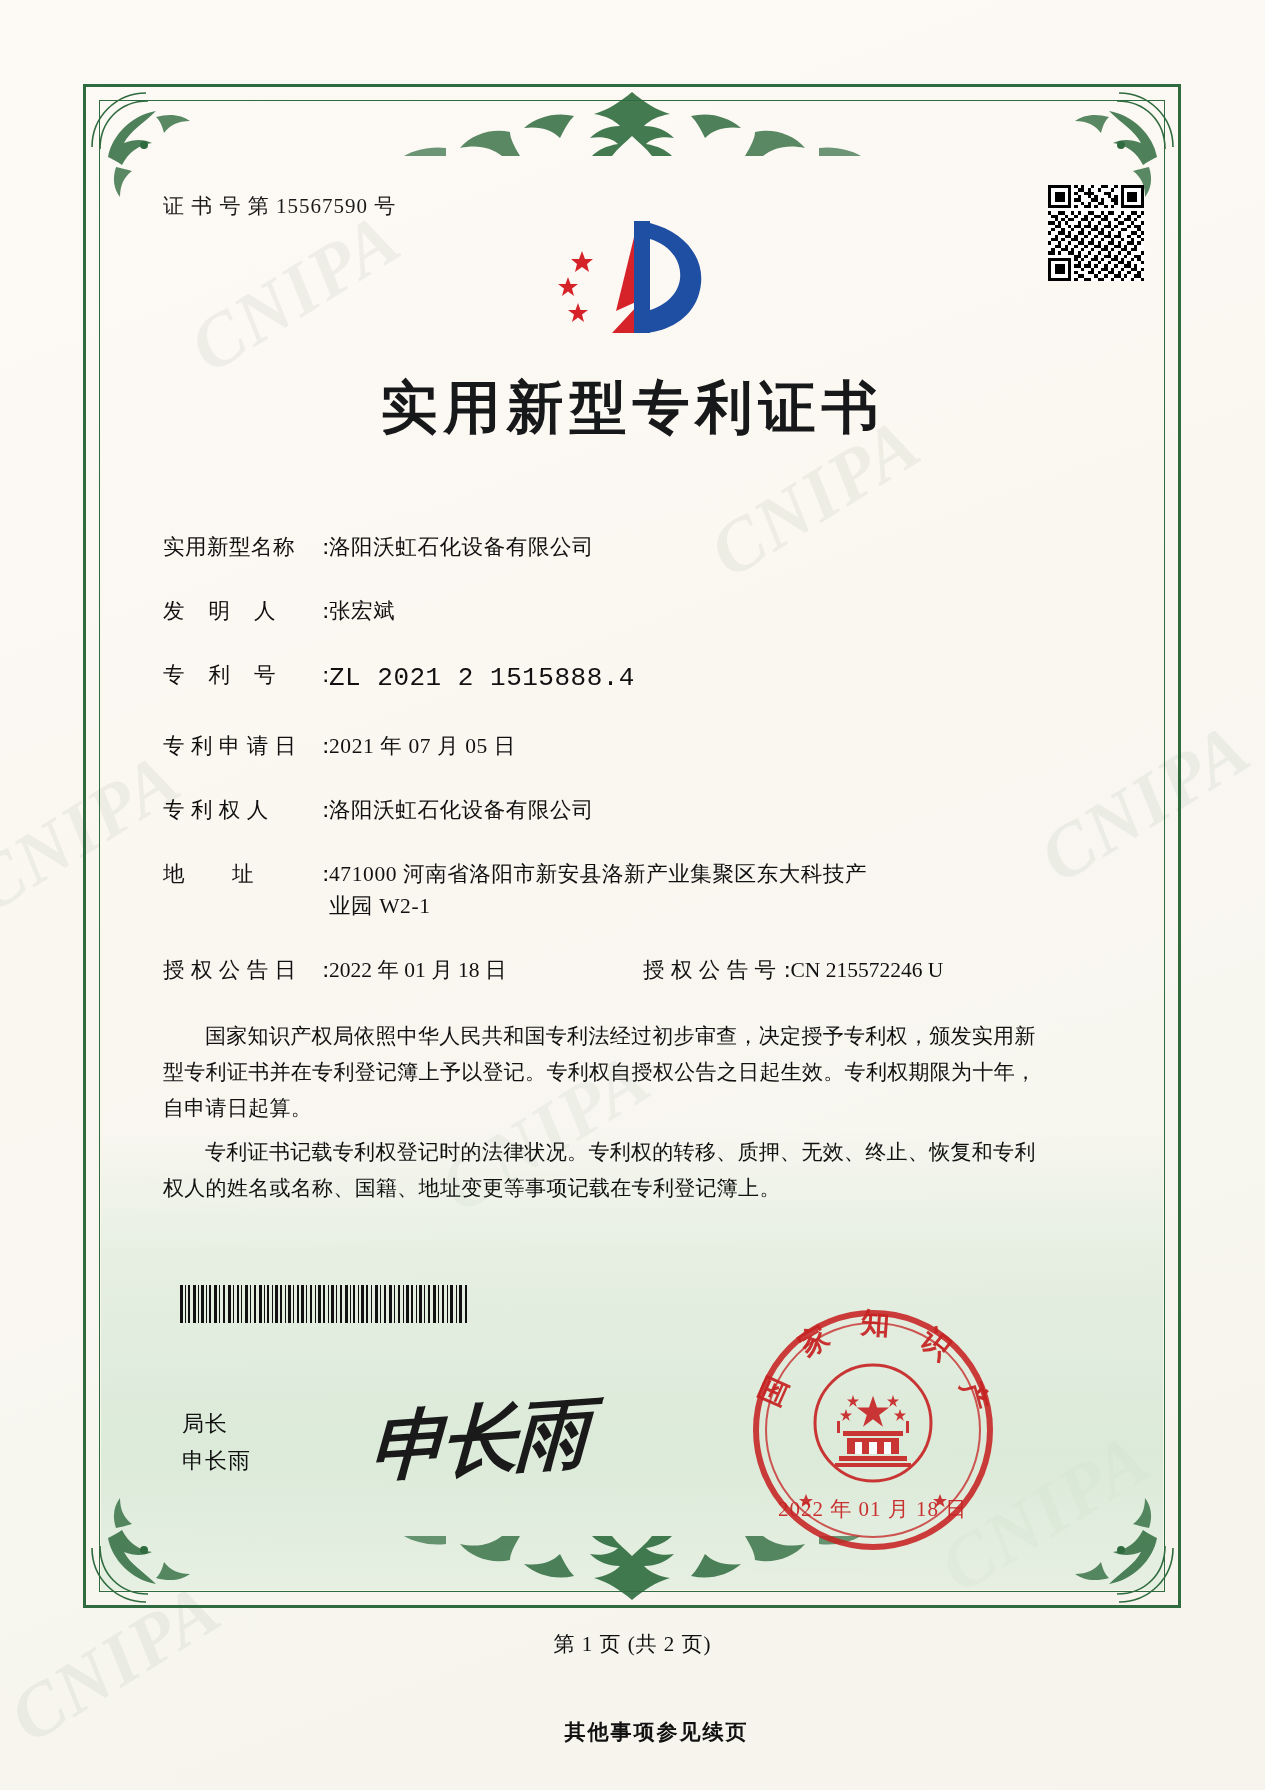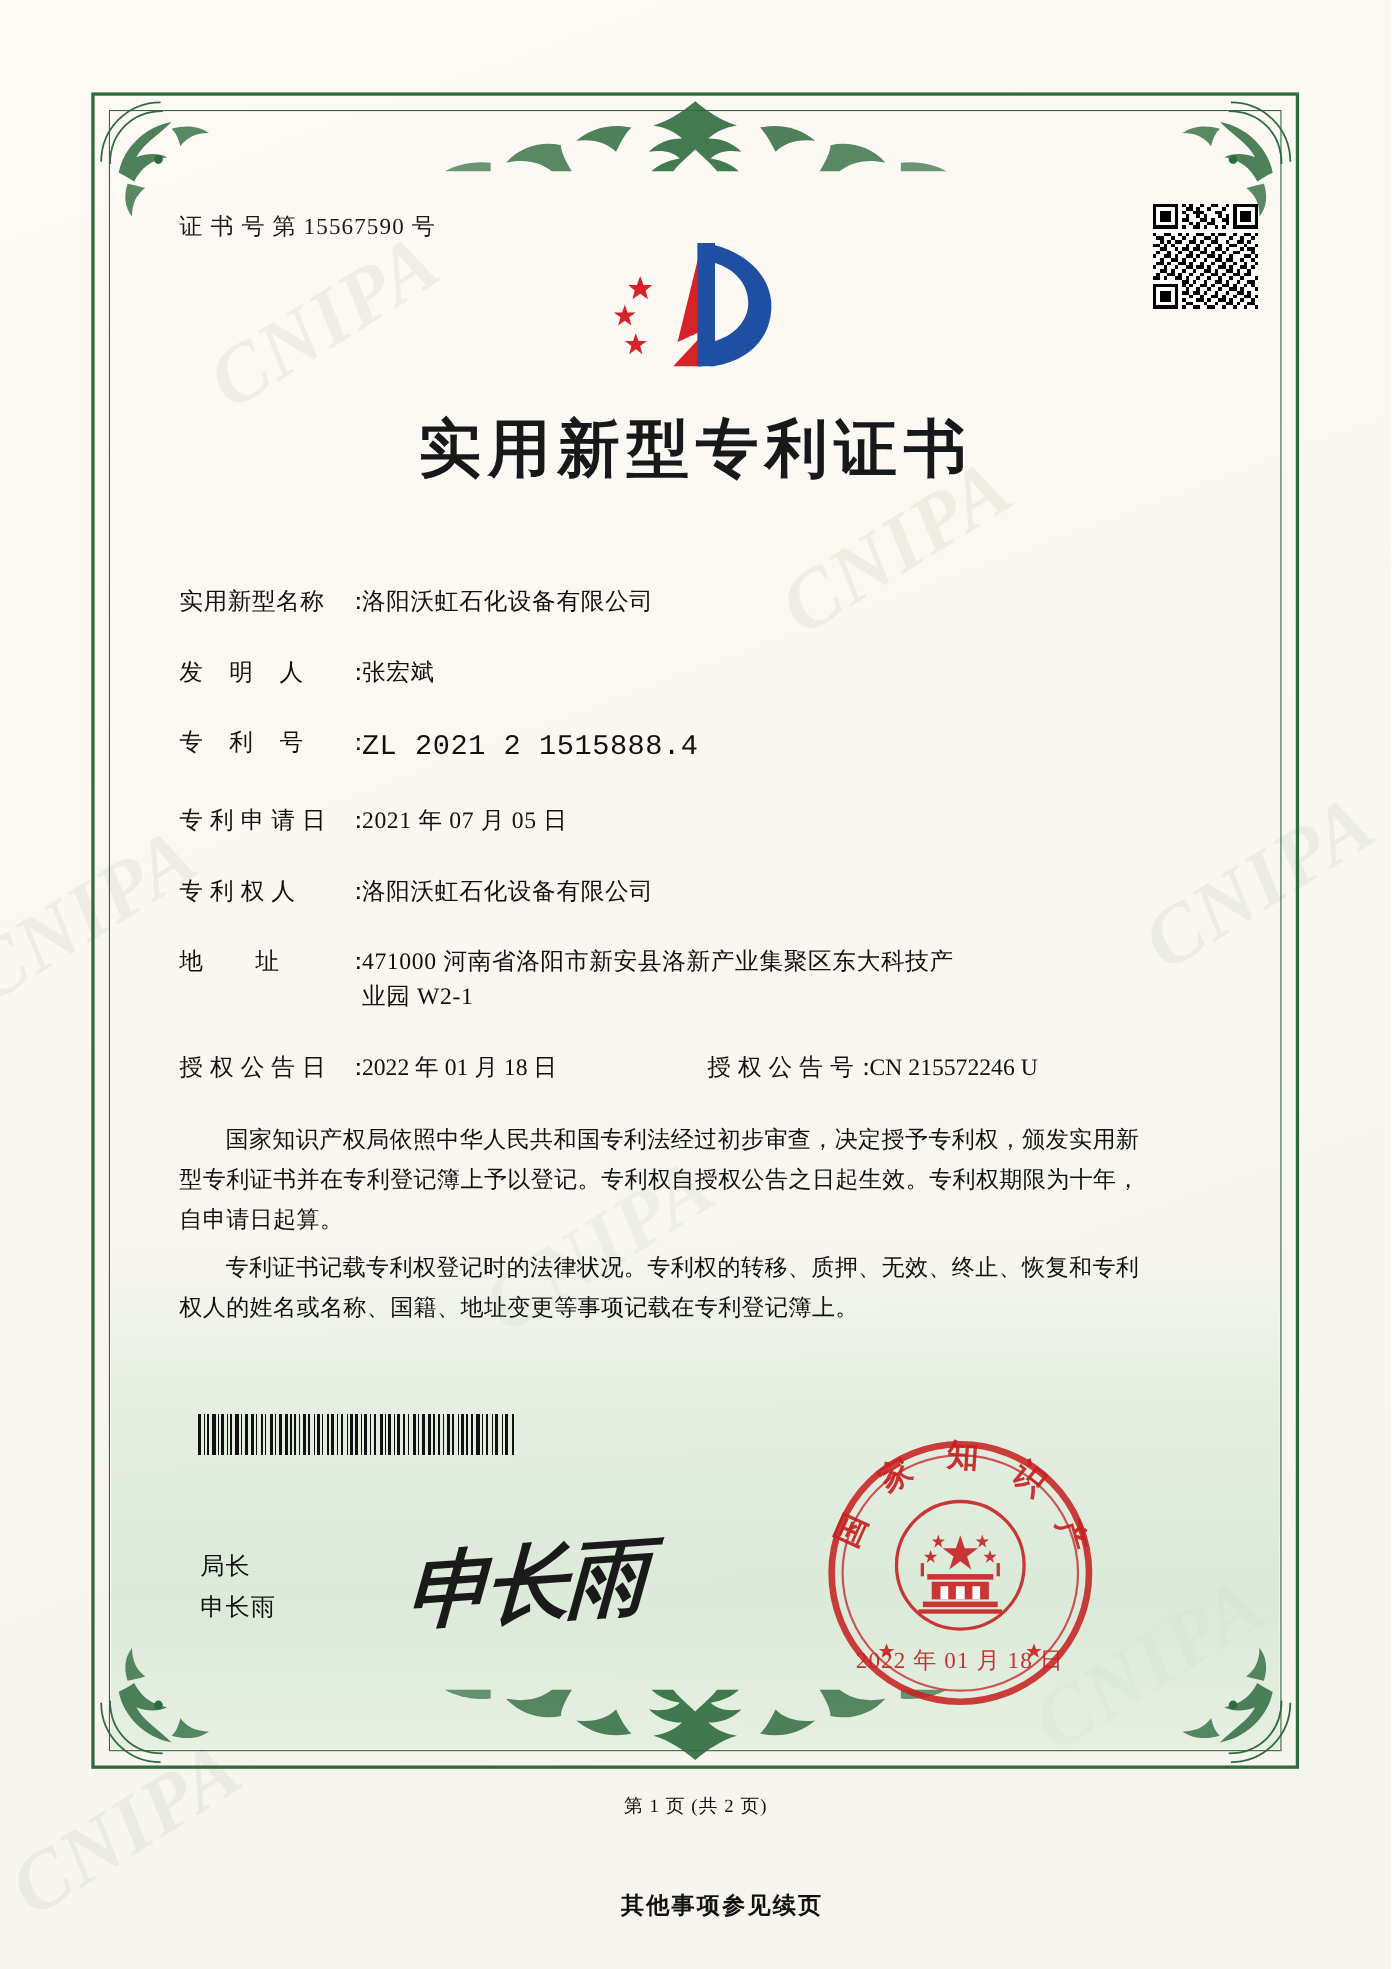--- a/index.html
+++ b/index.html
@@ -224,21 +224,21 @@
     letter-spacing: 1px;
     opacity: 0.92;
   }
 
   
   .page-num {
     position: absolute;
     left: 0; right: 0;
     top: 1630px;
     text-align: center;
-    font-size: 17px;
+    font-size: 21px;
     color: #111;
     letter-spacing: 1px;
   }
   .bottom-note {
     position: absolute;
     left: 0; right: 0;
     top: 1718px;
     text-align: center;
     font-size: 21px;
     font-weight: bold;

